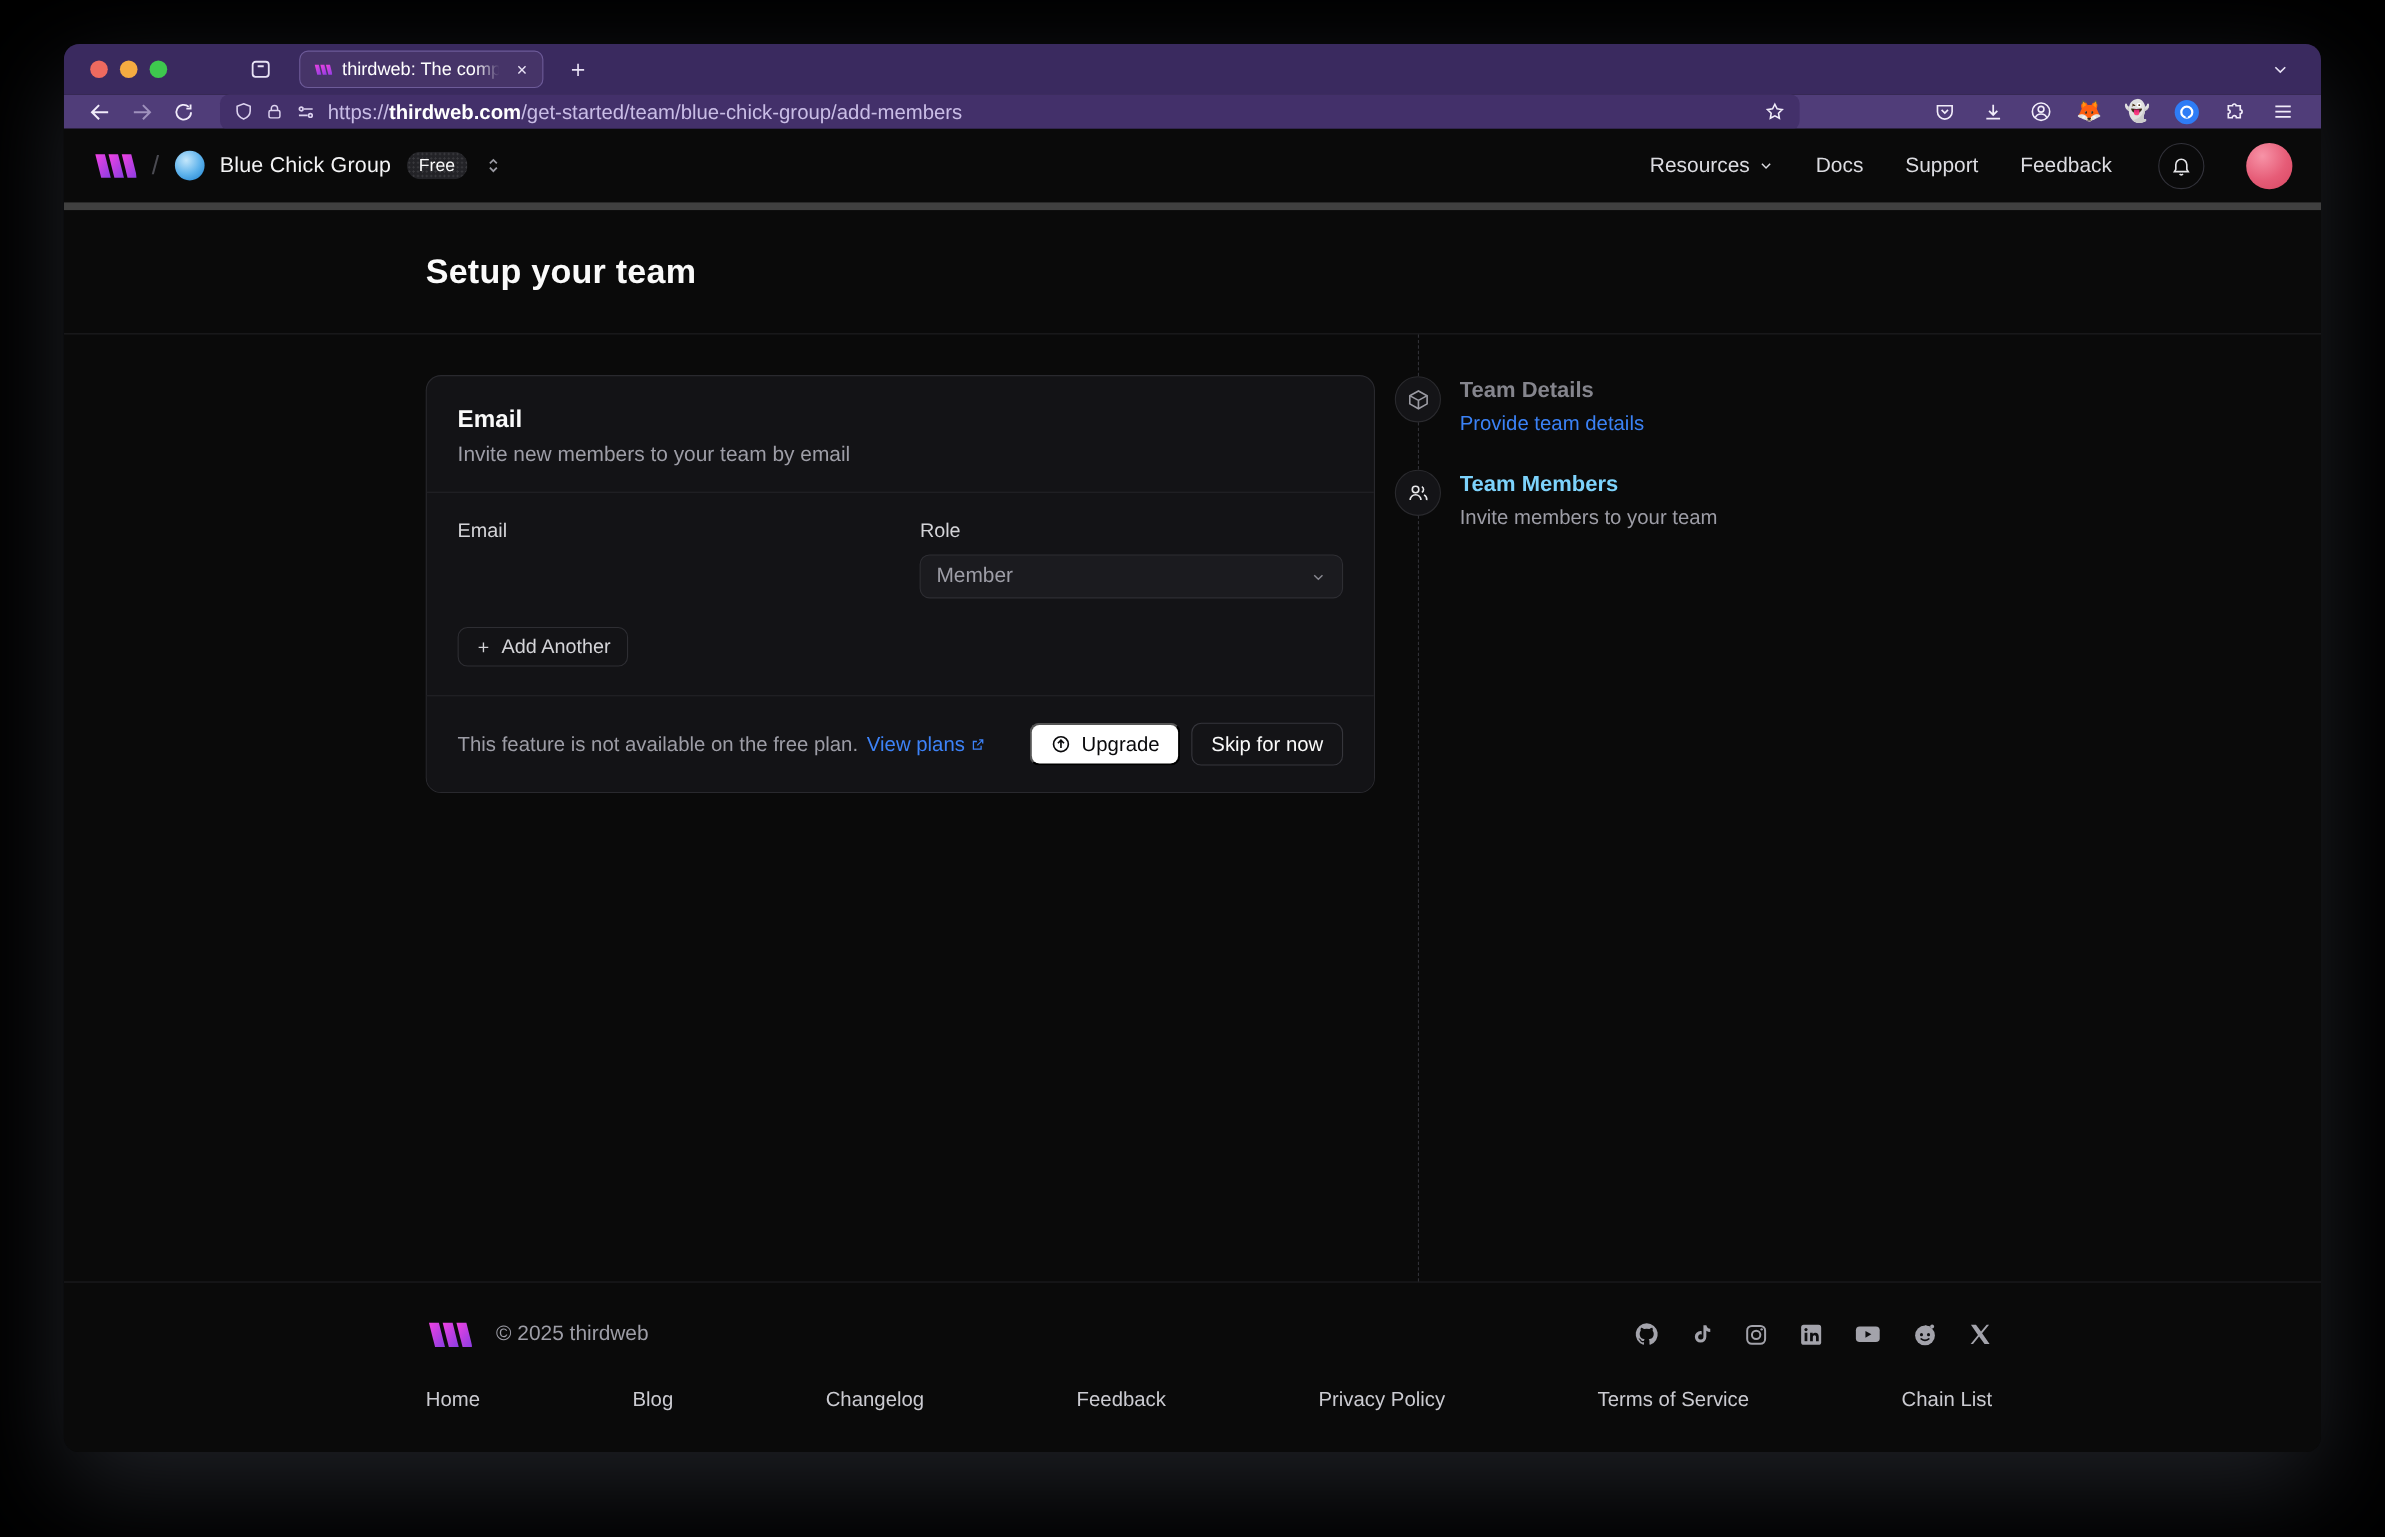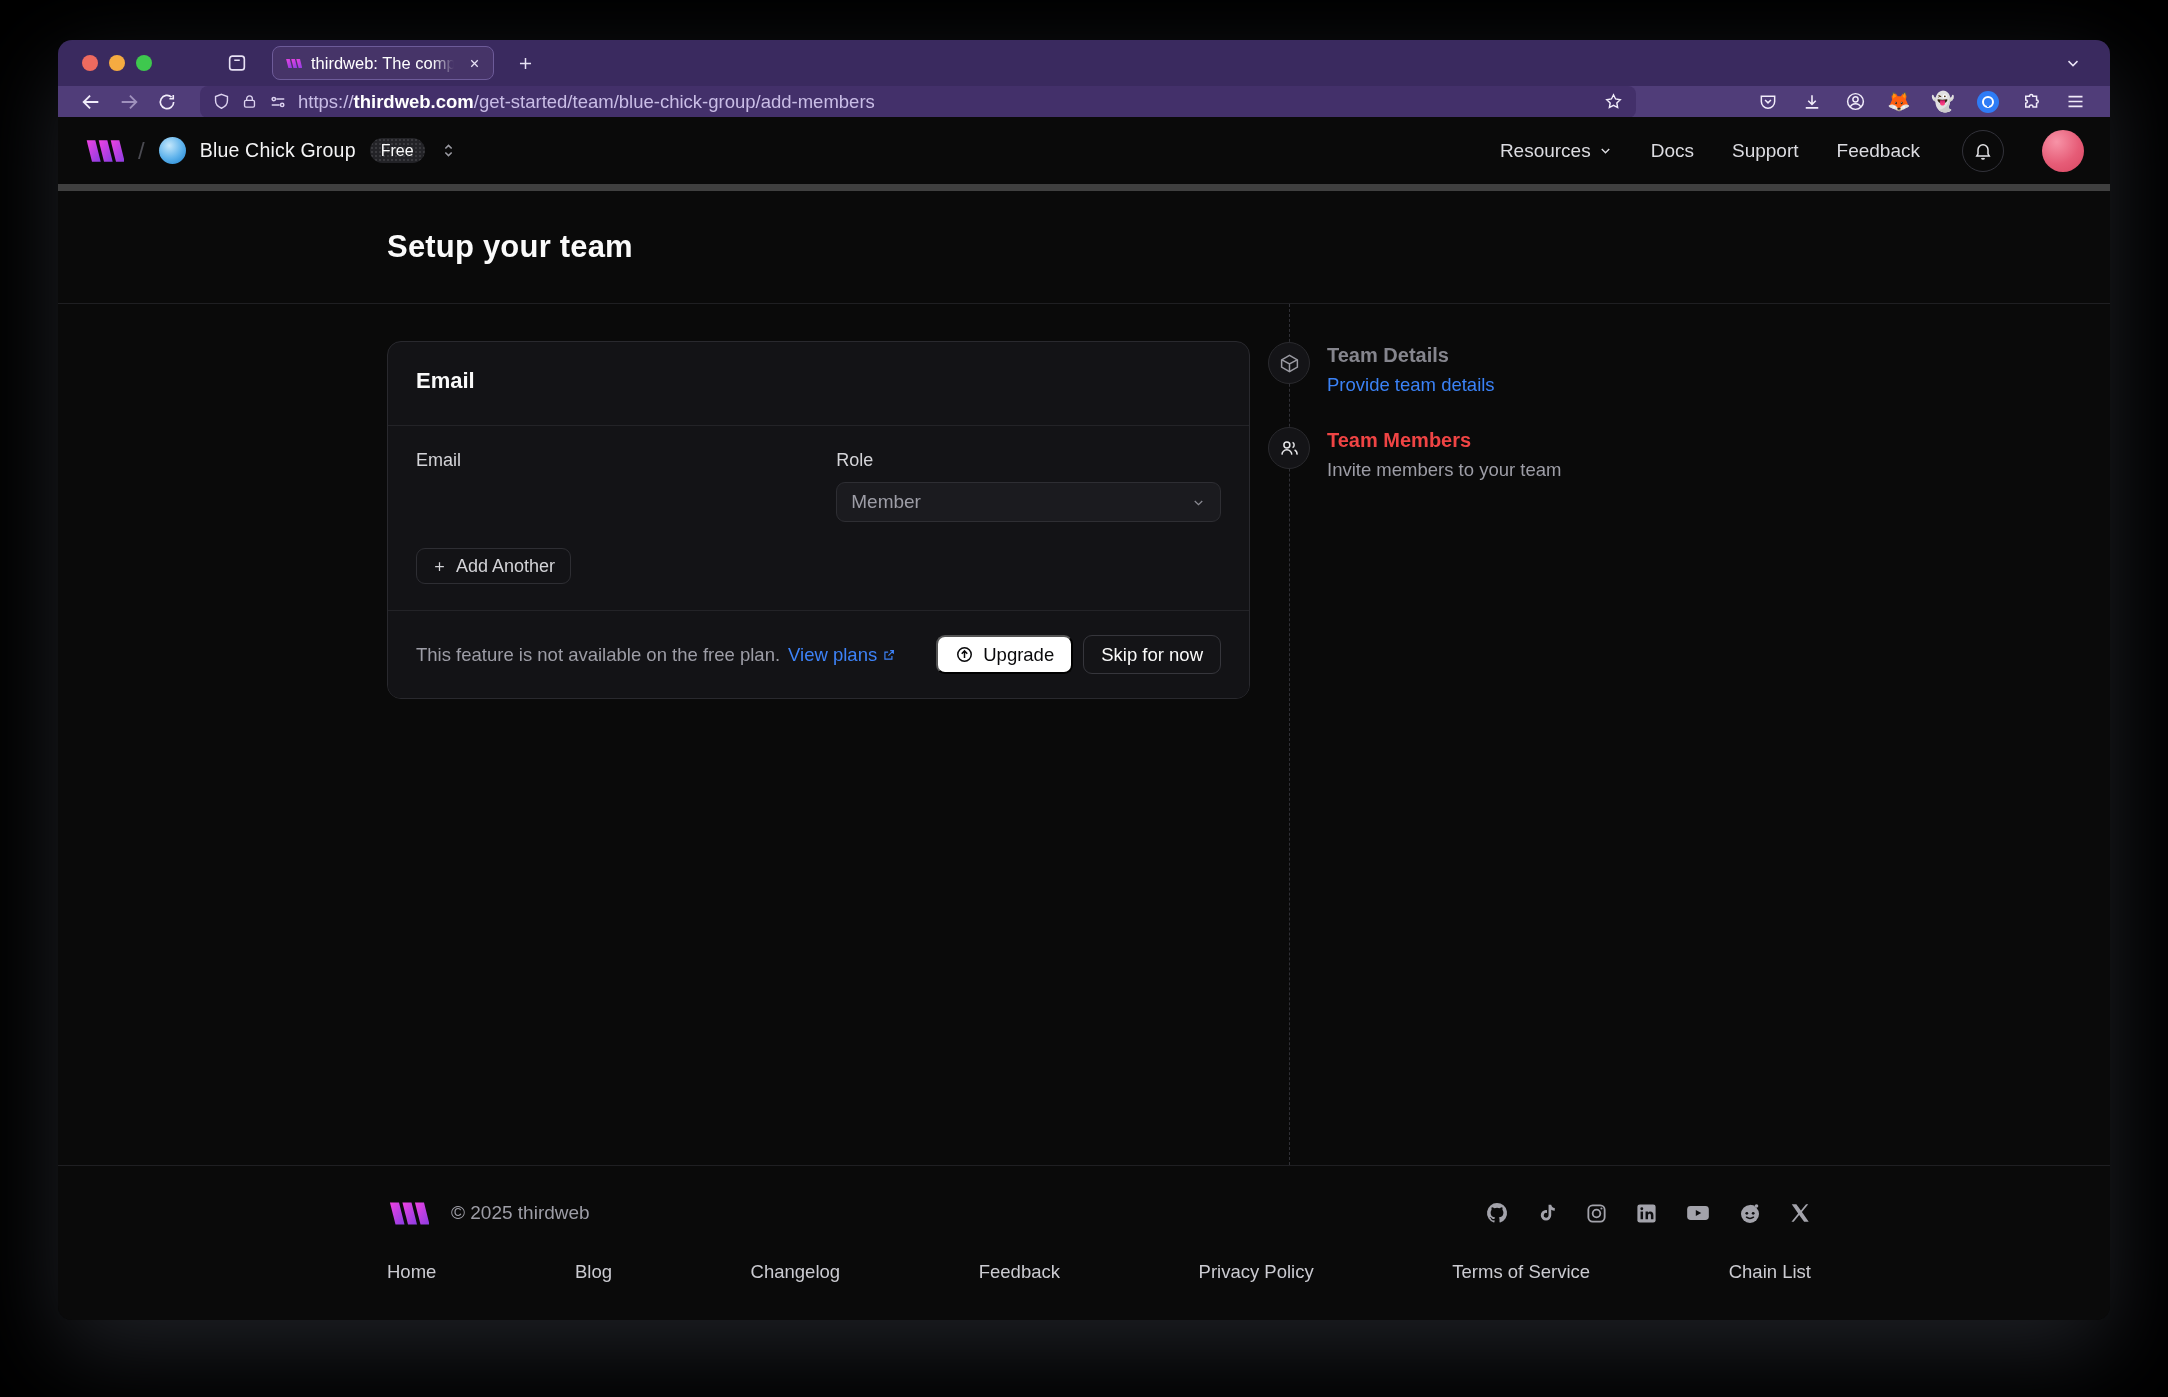--- a/index.html
+++ b/index.html
@@ -112,21 +112,21 @@
   .stepper { position:absolute; left:1210px; top:38px; display:flex;
     flex-direction:column; gap:31px; }
   .step { display:flex; gap:17px; }
   .step-ic { width:42px; height:42px; border-radius:50%; background:#141417;
     border:1px solid #2a2a2e; display:flex; align-items:center; justify-content:center;
     flex:none; position:relative; z-index:1; }
   .step.done  .step-ic { color:#9a9aa2; }
   .step.active .step-ic { color:#e7e7ea; }
   .step-title { font-size:20px; font-weight:700; margin:2px 0 7px; }
   .step.done .step-title { color:#85858d; }
-  .step.active .step-title { color:#ef4444; }
+  .step.active .step-title { color:#7dd3fc; }
   .step-desc { font-size:18.5px; }
   .step.done .step-desc { color:#3b82f6; }
   .step.active .step-desc { color:#9d9da6; }
 
   
   .site-footer { flex:none; height:155px; border-top:1px solid #1f1f22; padding-top:34px; }
   .foot-inner { width:1424px; margin-left:329px; }
   .foot-row1 { display:flex; align-items:center; justify-content:space-between; }
   .foot-brand { display:flex; align-items:center; gap:22px; }
   .copyright { color:#9d9da6; font-size:19px; }
@@ -334,20 +334,21 @@
     <div class="title-section">
       <h1 class="page-title">Setup your team</h1>
     </div>
 
     <div class="main">
       <div class="dash-divider"></div>
 
       <div class="card">
         <div class="card-head">
           <div class="card-title">Email</div>
+          <div class="card-sub">Invite new members to your team by email</div>
         </div>
         <div class="card-body">
           <div class="fields">
             <div class="field" style="flex:1.03">
               <div class="field-label">Email</div>
             </div>
             <div class="field">
               <div class="field-label">Role</div>
               <div class="tw-select">
                 <span>Member</span>

